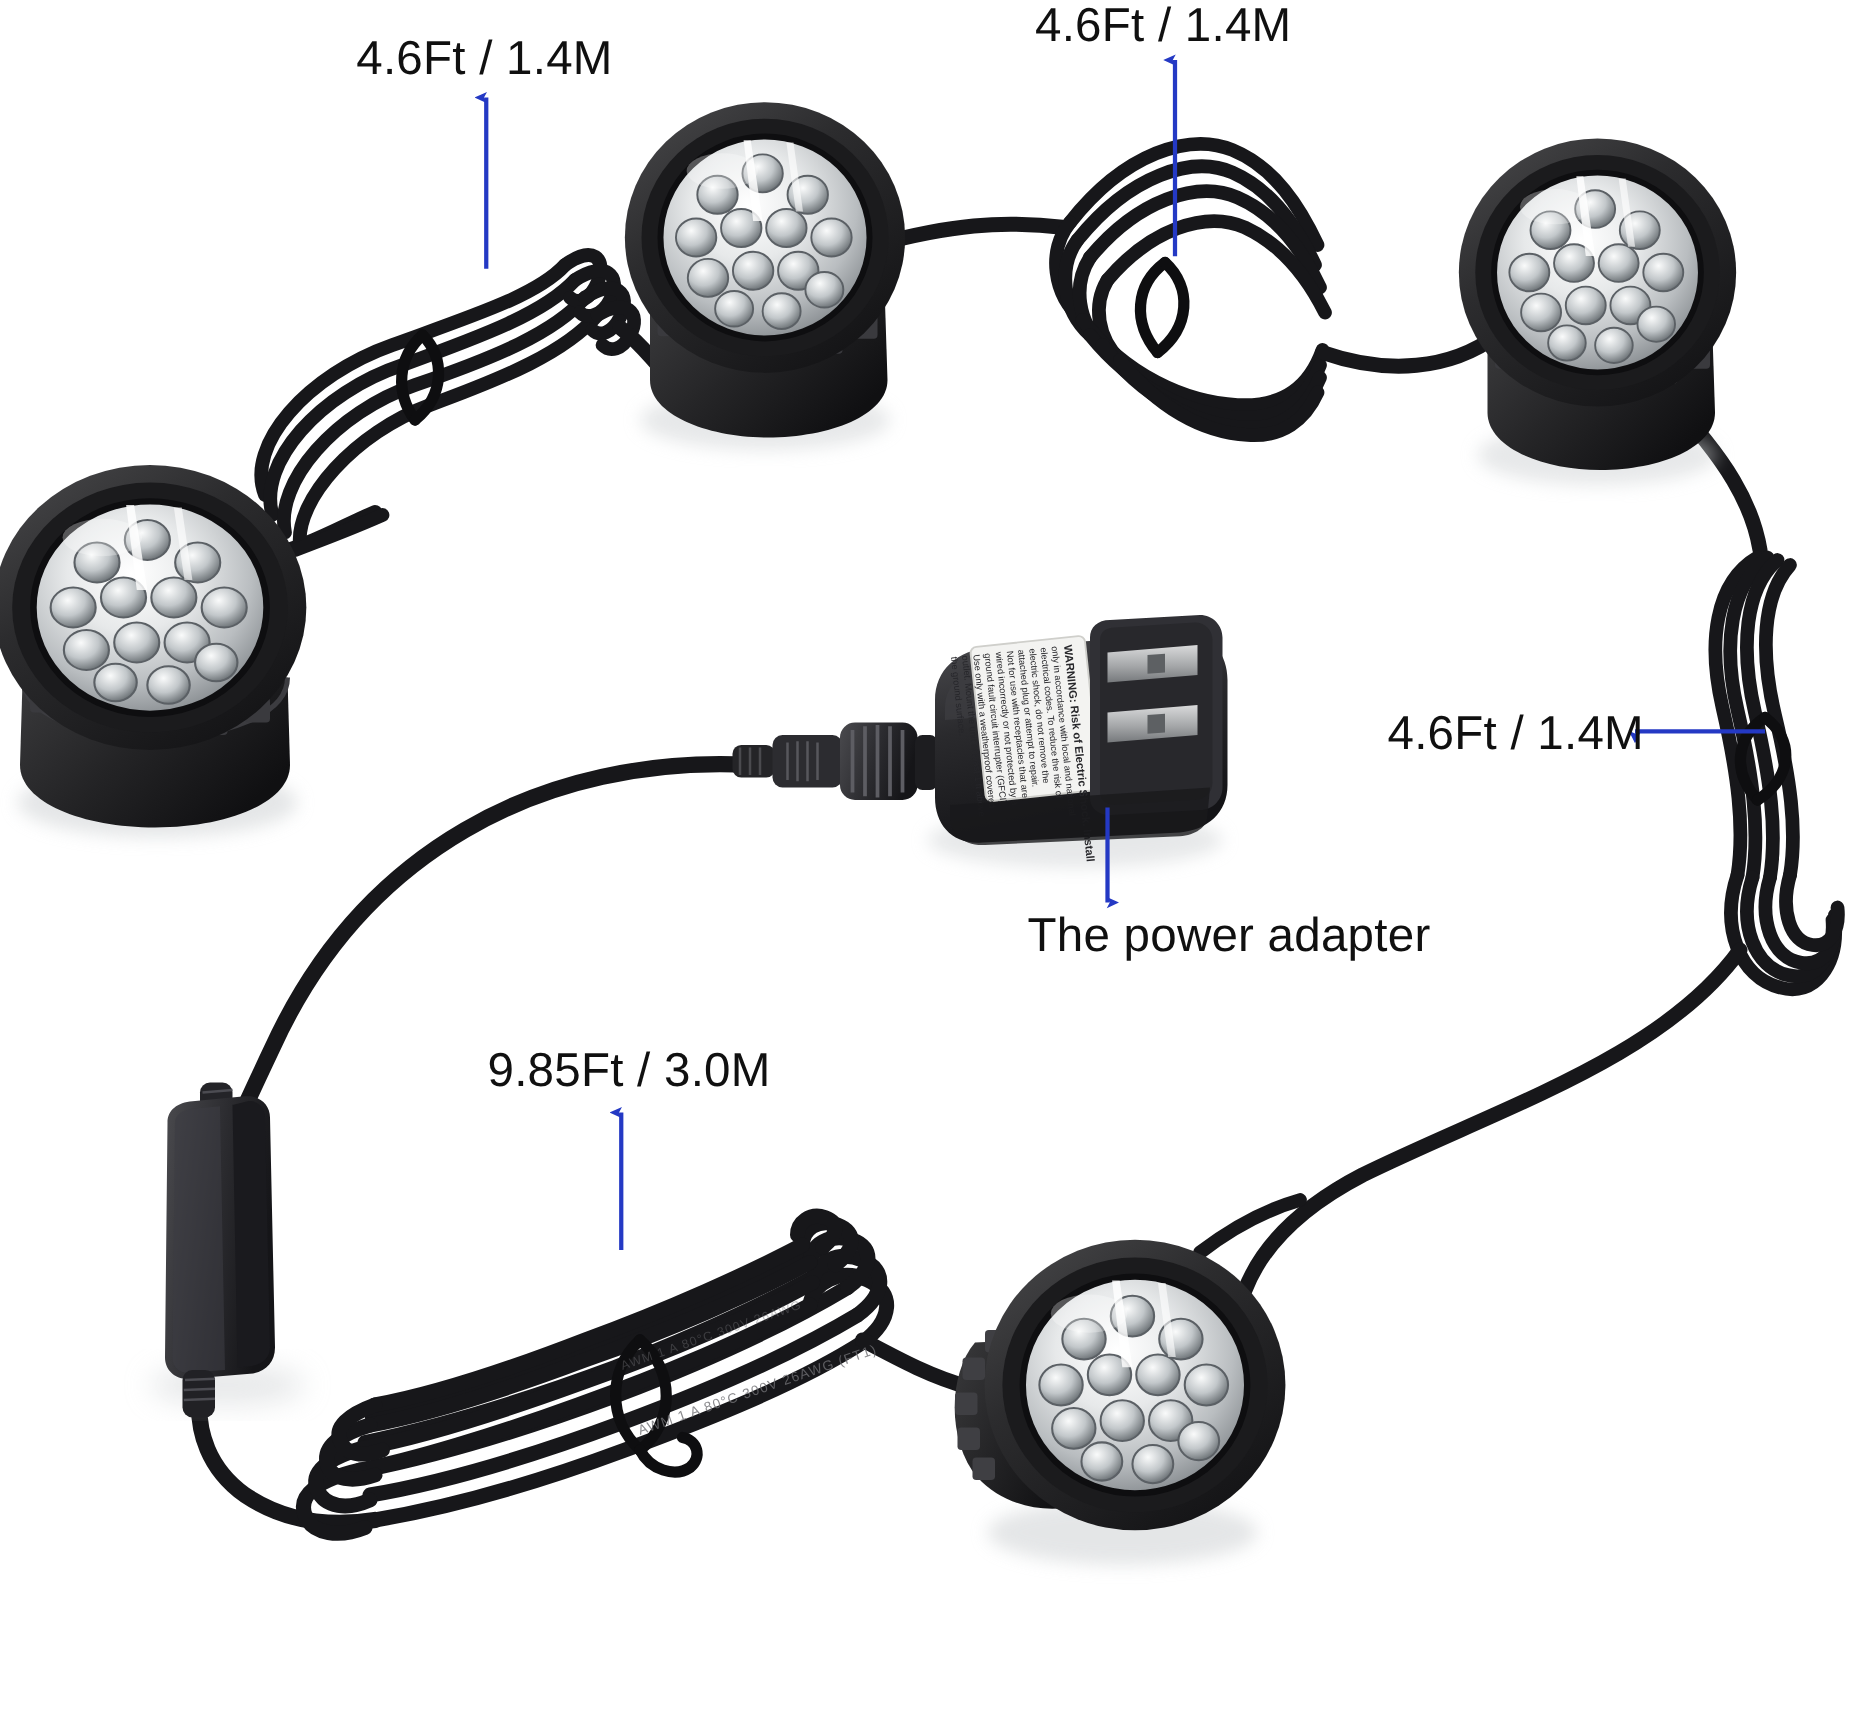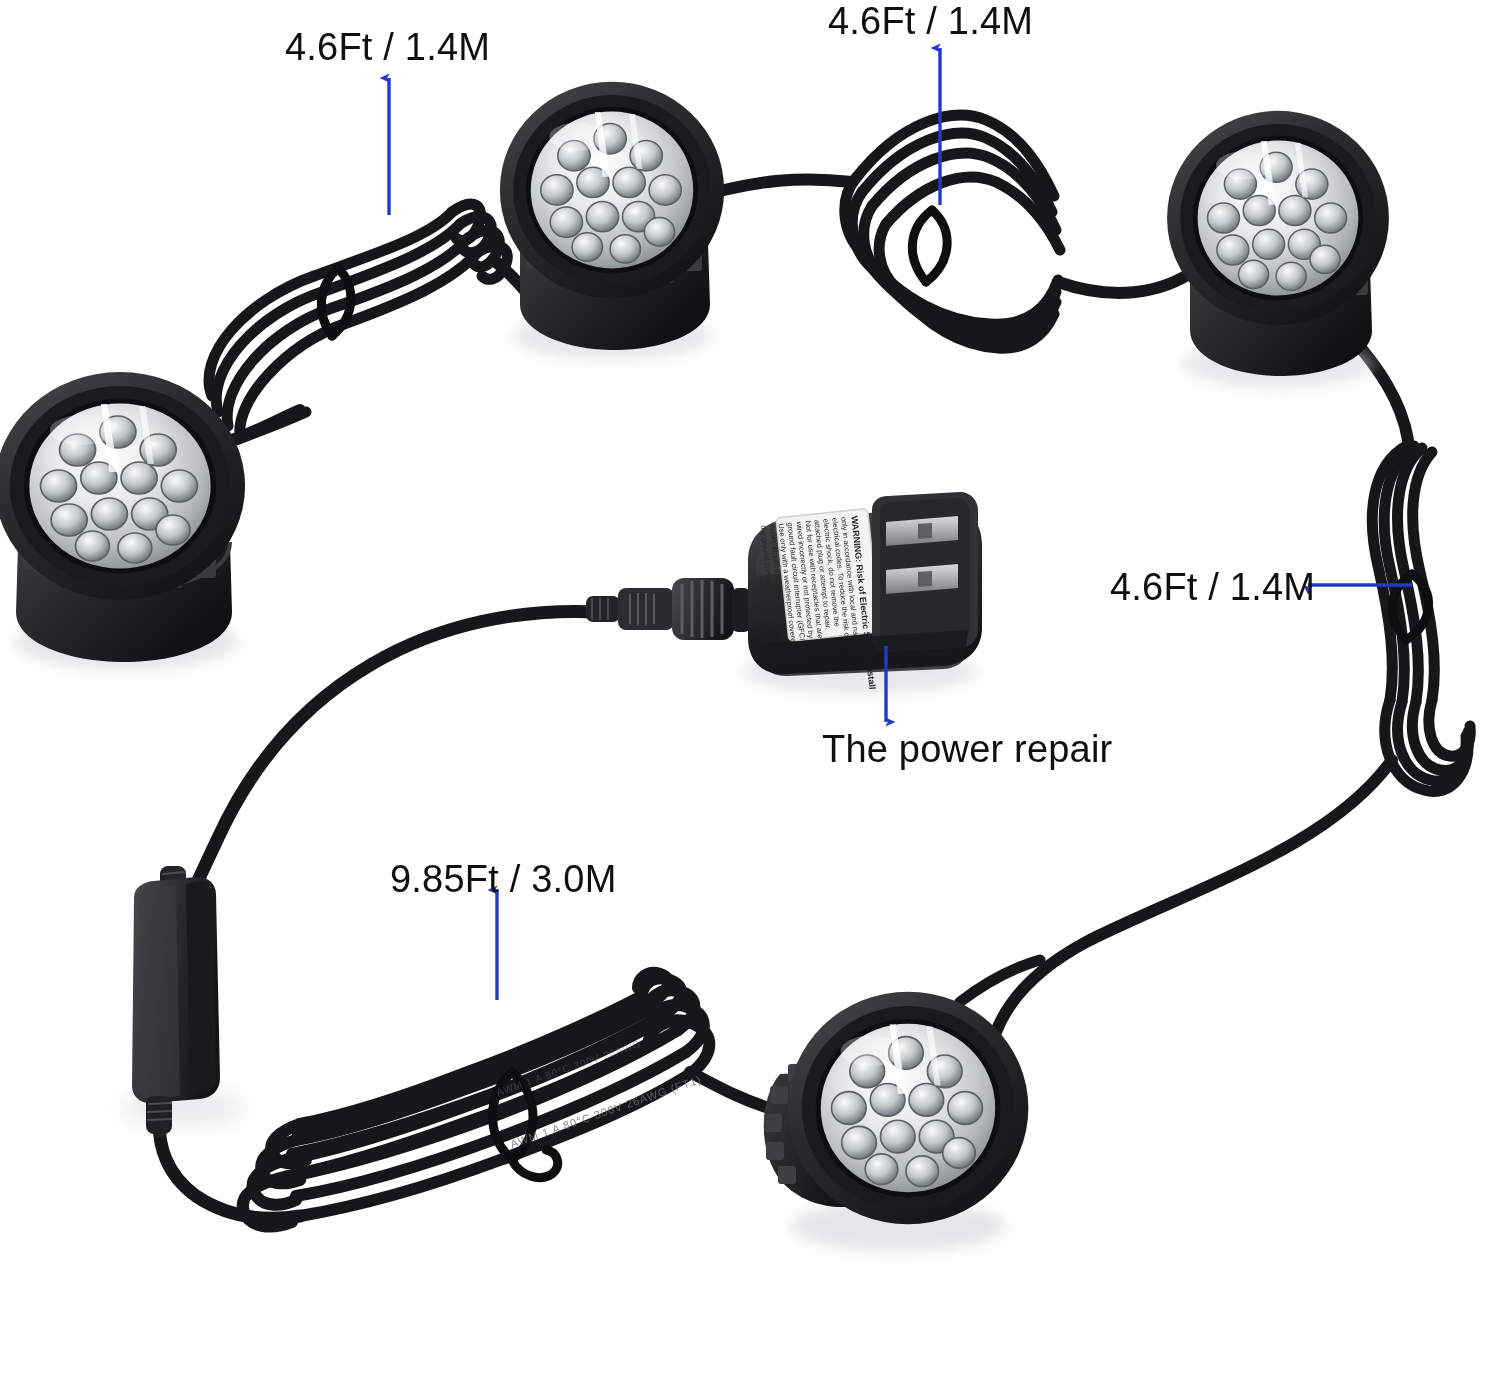--- a/index.html
+++ b/index.html
@@ -30,21 +30,21 @@
     font-size: 38px;
     line-height: 1;
     white-space: nowrap;
     font-family: "Liberation Sans", "DejaVu Sans", sans-serif;
     letter-spacing: 0.2px;
   }
   #lbl-cable-1 { left: 285px; top: 28px; }
   #lbl-cable-2 { left: 828px; top: 2px; }
   #lbl-cable-3 { left: 1110px; top: 568px; }
   #lbl-adapter  { left: 822px; top: 730px; }
-  #lbl-cable-4 { left: 390px; top: 860px; text-align: center; }
+  #lbl-cable-4 { left: 390px; top: 838px; text-align: center; }
 </style>
 </head>
 <body>
 
 <div id="stage">
 
   <svg id="art" viewBox="0 0 1500 1378" xmlns="http://www.w3.org/2000/svg">
     <defs>
 
       <radialGradient id="lensG" cx="42%" cy="34%" r="72%">
@@ -402,17 +402,17 @@
       <line x1="497" y1="1000" x2="497" y2="890" marker-end="url(#arrUp)"></line>
     </g>
   </svg>
 
   <div class="anno" id="lbl-cable-1">4.6Ft / 1.4M</div>
 
   <div class="anno" id="lbl-cable-2">4.6Ft / 1.4M</div>
 
   <div class="anno" id="lbl-cable-3">4.6Ft / 1.4M</div>
 
-  <div class="anno" id="lbl-adapter">The power repair</div>
+  <div class="anno" id="lbl-adapter">The power adapter</div>
 
   <div class="anno" id="lbl-cable-4">9.85Ft / 3.0M</div>
 
 </div>
 
 </body></html>

